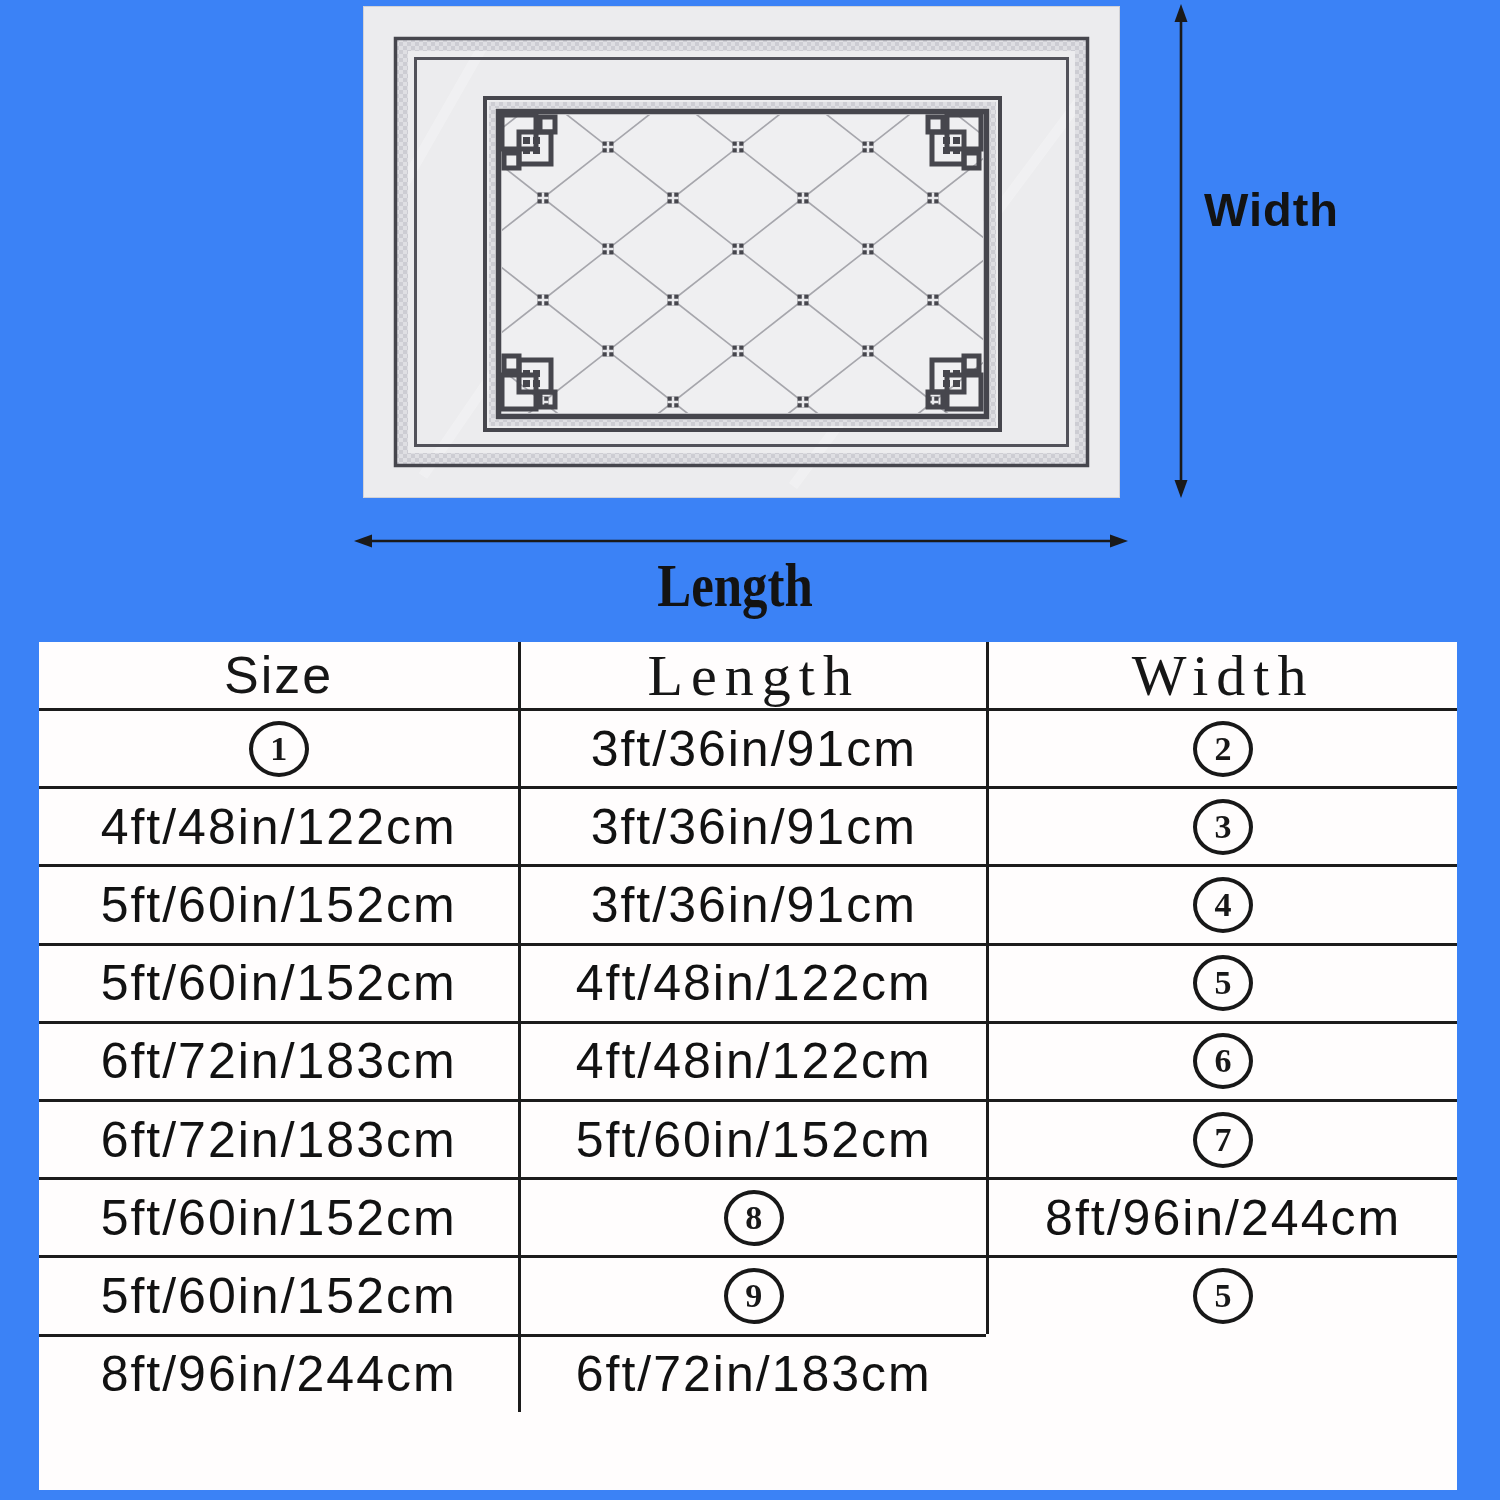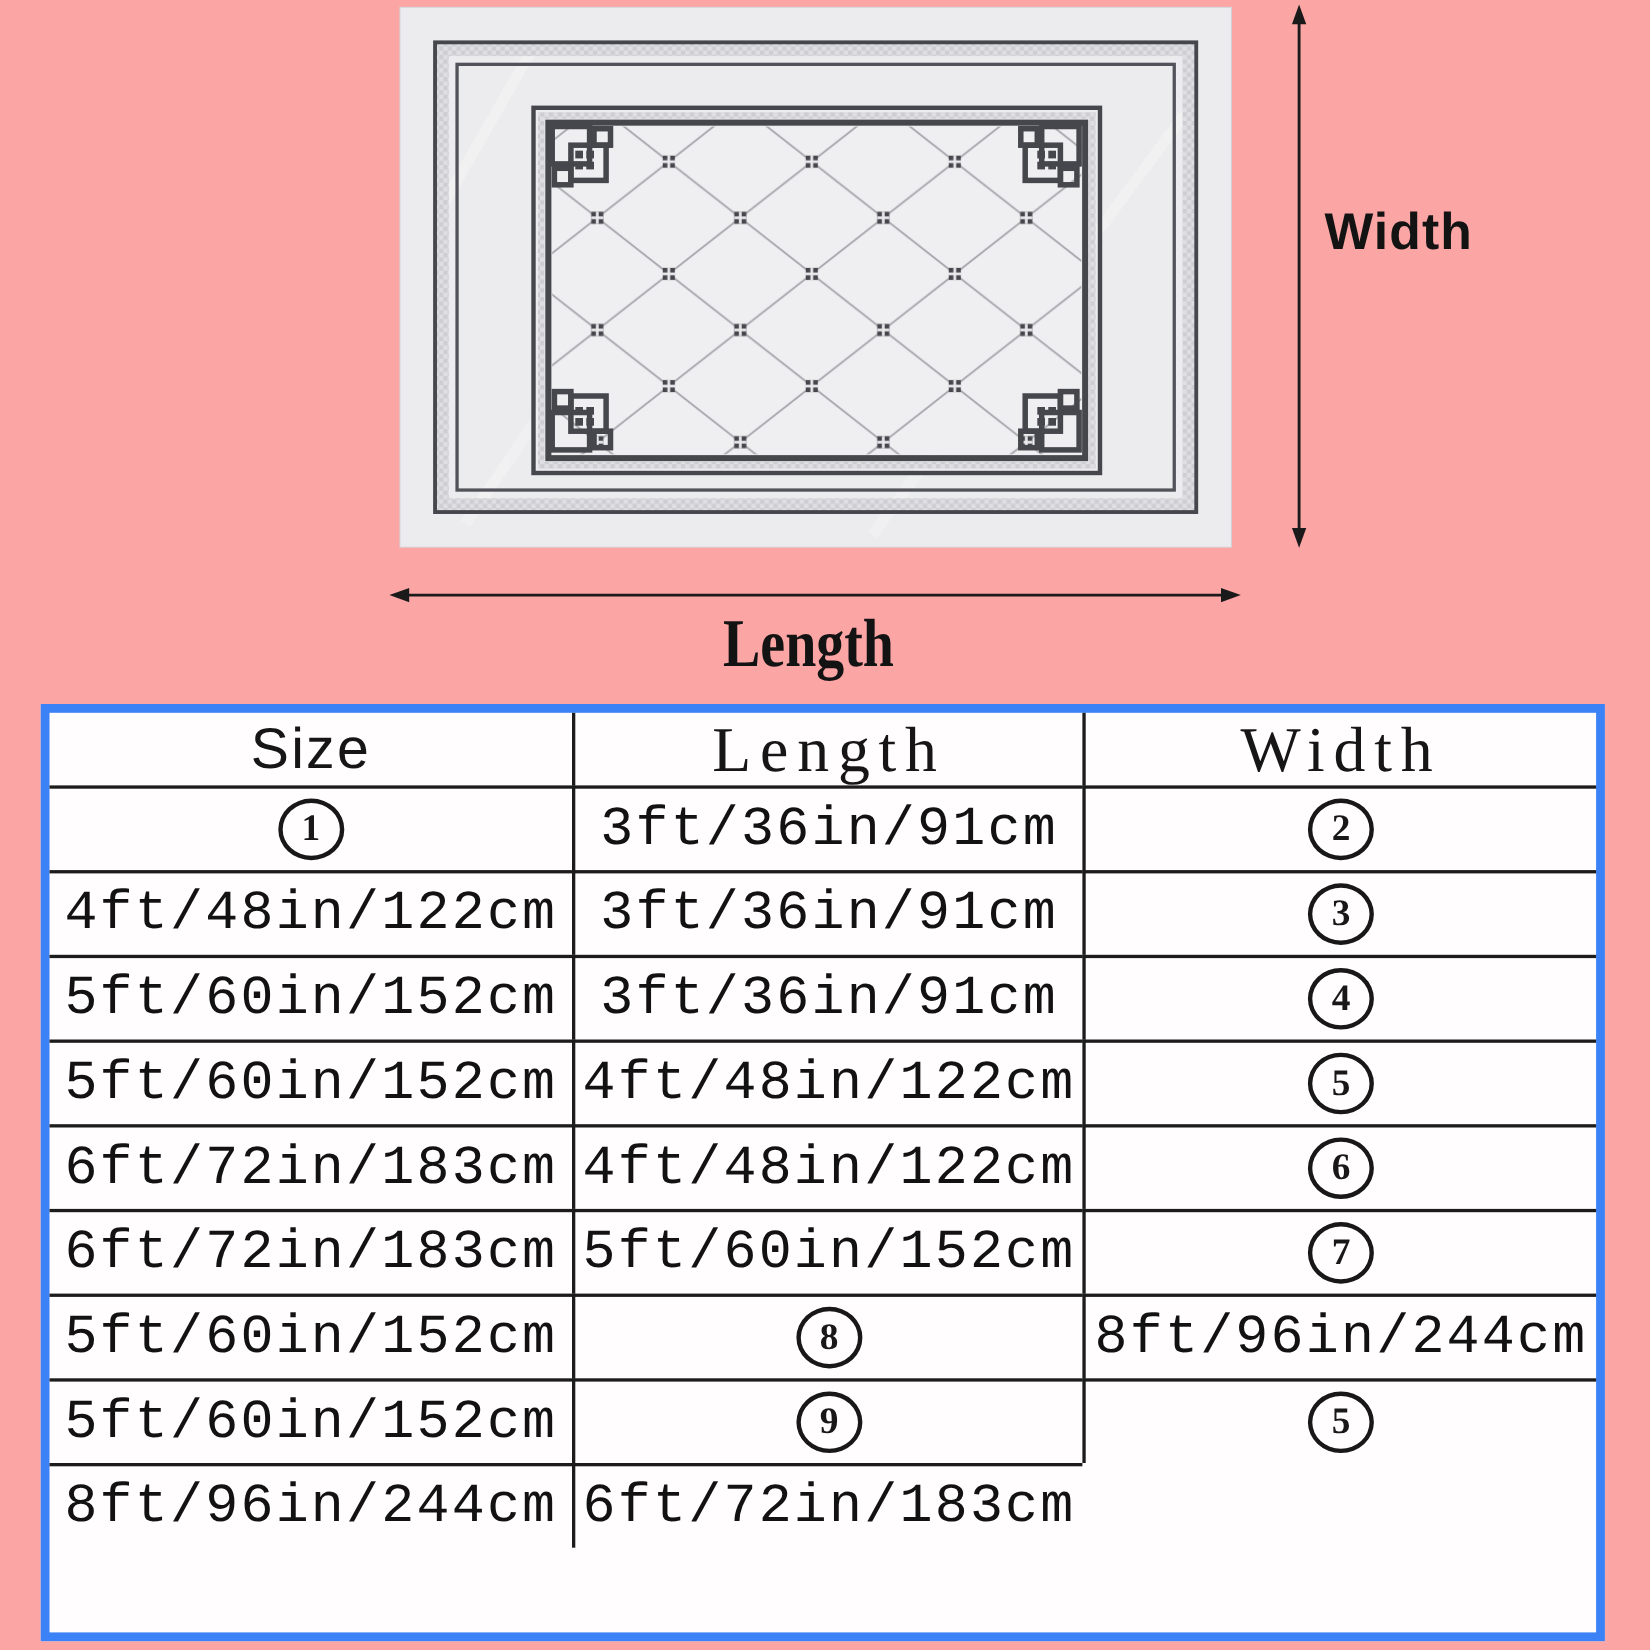--- a/index.html
+++ b/index.html
@@ -1,45 +1,45 @@
 <!DOCTYPE html>
 <html><head>
 <meta charset="utf-8">
 <style>
   html,body{margin:0;padding:0;background:#ffffff;}
-  #canvas{position:relative;width:1500px;height:1500px;background:#fca5a5;overflow:hidden;
+  #canvas{position:relative;width:1500px;height:1500px;background:#3b82f6;overflow:hidden;
           font-family:"Liberation Serif", serif;color:#111;}
 
   
   .rug{position:absolute;left:363px;top:6px;width:757px;height:492px;}
 
   
   .v-arrow{position:absolute;left:1168px;top:2px;width:26px;height:498px;}
   .h-arrow{position:absolute;left:352px;top:528px;width:778px;height:26px;}
   .width-label{position:absolute;left:1204px;top:182px;
                font-family:"Liberation Sans", sans-serif;font-weight:600;
                font-size:47px;letter-spacing:1px;color:#131313;}
   .length-label{position:absolute;left:640px;top:550px;width:190px;text-align:center;
                 font-family:"Liberation Serif", serif;font-weight:700;
                 font-size:62px;color:#131313;transform:scaleX(0.82);transform-origin:center;}
 
   
   .size-table{position:absolute;left:37px;top:640px;width:1422px;height:852px;
-              border:8px solid #3b82f6;box-sizing:border-box;background:#fffdfd;}
+              border:2px solid #3b82f6;box-sizing:border-box;background:#fffdfd;}
   .grid{display:grid;width:100%;height:100%;
         grid-template-columns:33.8% 33.0% 33.2%;
         grid-template-rows:66px repeat(10, 1fr);}
   .td{display:flex;align-items:center;justify-content:center;
       border-top:3px solid #1c1c1c;border-left:3px solid #1c1c1c;
       box-sizing:border-box;overflow:hidden;}
   .grid > div:nth-child(3n+1){border-left:none;}
   .grid > div:nth-child(-n+3){border-top:none;}
   .th-sans{font-family:"Liberation Sans", sans-serif;font-size:52px;letter-spacing:2px;color:#161616;}
   .th-serif{font-family:"Liberation Serif", serif;font-size:58px;letter-spacing:8px;color:#161616;}
-  .cell-text{font-family:Liberation Mono, monospace;font-size:50px;letter-spacing:2px;
+  .cell-text{font-family:Liberation Sans, sans-serif;font-size:50px;letter-spacing:2px;
              white-space:nowrap;color:#121212;}
   .badge{display:inline-flex;align-items:center;justify-content:center;
          min-width:44px;height:48px;padding:0 4px;border:4px solid #181818;border-radius:50%;
          font-family:"Liberation Serif", serif;font-weight:700;font-size:34px;color:#181818;
          box-sizing:content-box;line-height:1;}
 </style>
 </head>
 <body>
 
 <div id="canvas">

